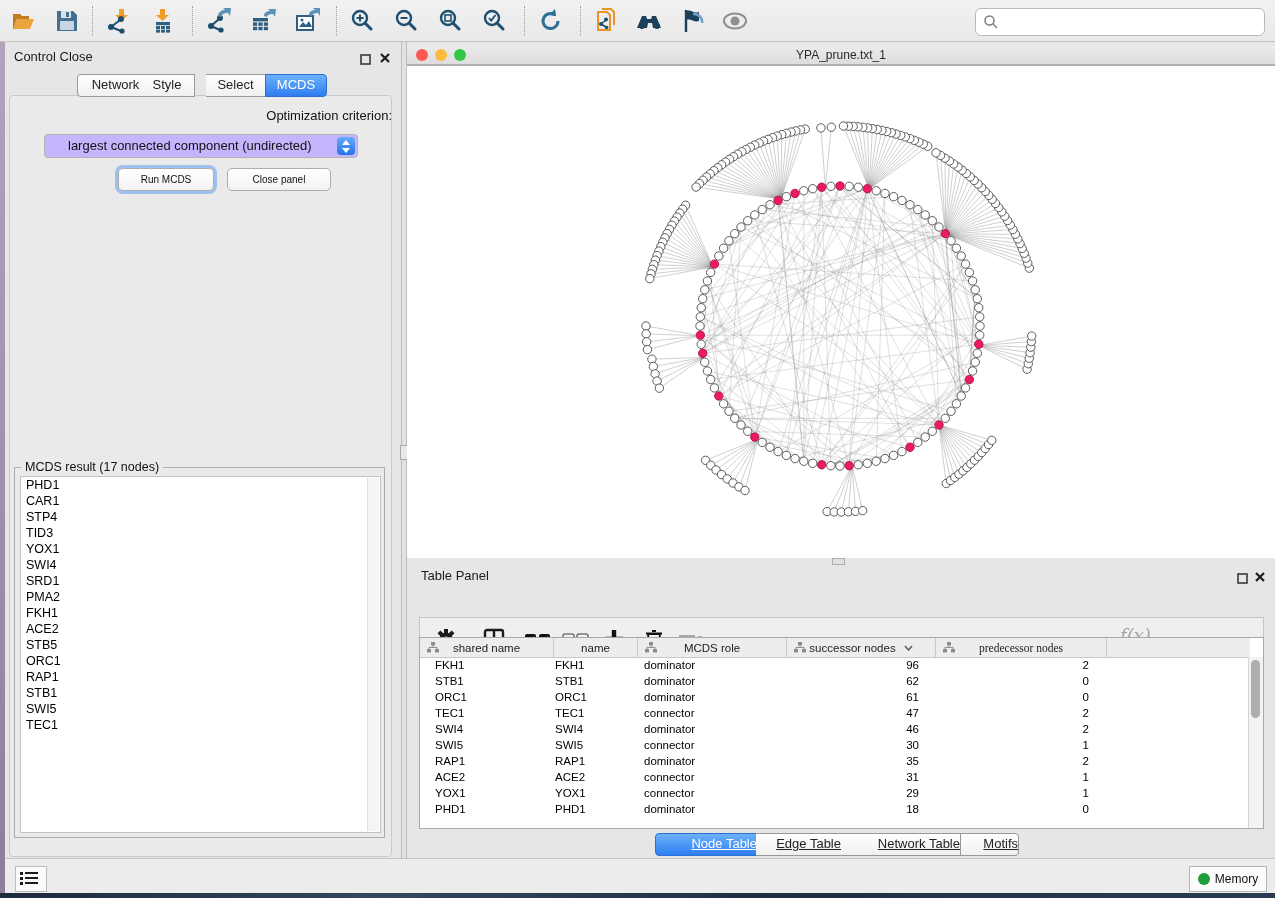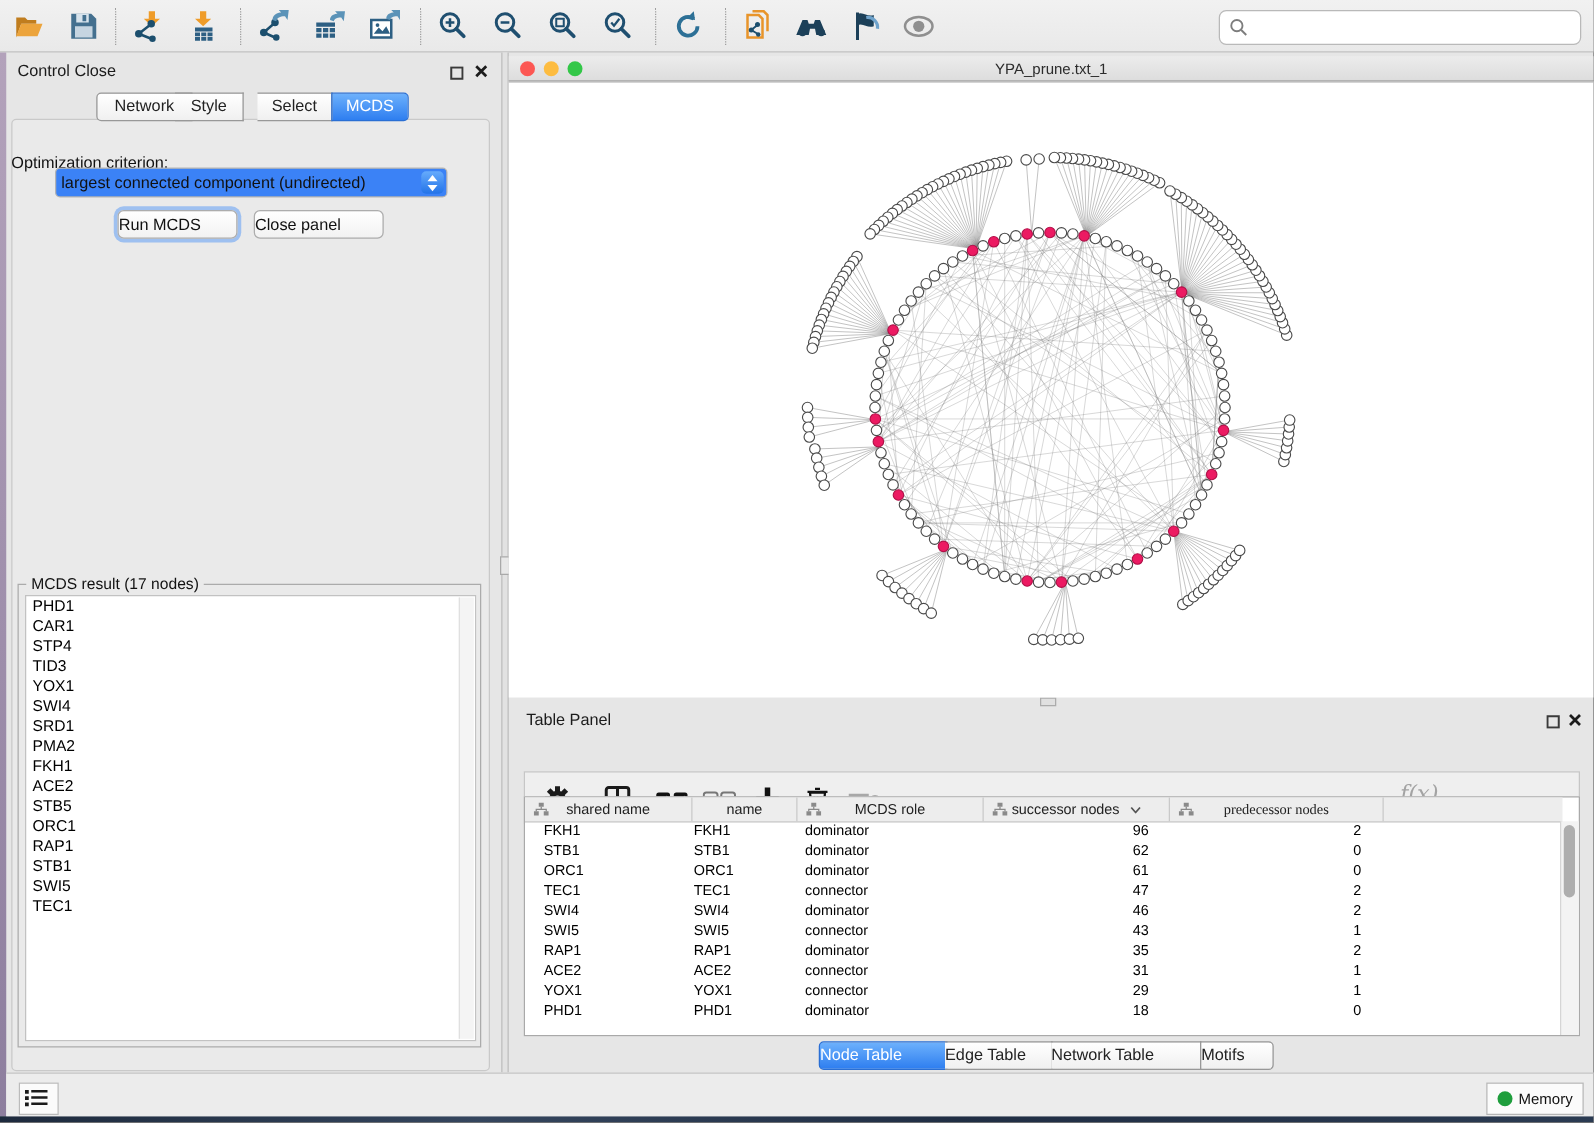--- a/index.html
+++ b/index.html
@@ -17,24 +17,24 @@
   #search-box svg{position:absolute;left:7px;top:5px;}
   #search-input{position:absolute;left:26px;top:2px;width:255px;height:20px;border:none;outline:none;font-size:12px;background:transparent;}
   
   .panel-title{font-size:13px;color:#1b1b1b;}
   .winbtn{position:absolute;cursor:pointer;}
   #cp-content{left:9px;top:95px;width:383px;height:762px;background:#eaeaea;border:1px solid #c9c9c9;border-radius:4px;}
   .seg{position:absolute;top:74px;height:21px;border:1px solid #989898;background:linear-gradient(#ffffff,#f0f0f0);
        font-size:13px;color:#222;text-align:center;line-height:19px;cursor:pointer;}
   .seg.sel{background:linear-gradient(#6db1fc,#2e7ef0);border-color:#2a6fd4;color:#fff;}
   .btn{border:1px solid #adadad;border-radius:5px;background:linear-gradient(#ffffff,#f2f2f2);
-       font-size:13px;color:#111;text-align:left;cursor:pointer;}
+       font-size:10px;color:#111;text-align:center;cursor:pointer;margin-left:24px;}
   #run-btn{box-shadow:0 0 0 3px rgba(106,164,244,.6);}
-  #criterion{left:44px;top:134px;width:314px;height:24px;background:#3b82f6;border:1px solid #b3b3b3;border-radius:4px;
-             font-size:13px;color:#111;line-height:22px;padding-left:4px;cursor:pointer;}
+  #criterion{left:44px;top:134px;width:314px;height:24px;background:#c4b5fd;border:1px solid #b3b3b3;border-radius:4px;
+             font-size:13px;color:#111;line-height:22px;padding-left:23px;cursor:pointer;}
   #crit-stepper{position:absolute;right:2px;top:2px;width:18px;height:18px;border-radius:4px;
                 background:linear-gradient(#66abfc,#2373e8);}
   #crit-stepper svg{position:absolute;left:3px;top:2px;}
   #mcds-group{left:14px;top:467px;width:371px;height:371px;border:1px solid #ababab;}
   #mcds-legend{position:absolute;top:-8px;left:6px;background:#eaeaea;padding:0 4px;font-size:12.5px;color:#111;}
   #mcds-list{position:absolute;left:5px;top:8px;width:359px;height:355px;background:#fff;border:1px solid #c2c2c2;overflow:hidden;}
   #mcds-list .li{height:16px;line-height:16px;font-size:12.5px;color:#000;padding-left:5px;}
   #mcds-scroll{position:absolute;right:1px;top:1px;width:11px;height:353px;background:#f4f4f4;border-left:1px solid #e0e0e0;}
   
   #vsplit{left:401px;top:42px;width:6px;height:816px;background:#e2e2e2;border-left:1px solid #bdbdbd;border-right:1px solid #bdbdbd;cursor:col-resize;}
@@ -57,21 +57,21 @@
   .hcell{position:relative;height:19px;border-right:1px solid #c9c9c9;font-size:11.5px;color:#222;
          display:flex;align-items:center;justify-content:center;cursor:pointer;}
   .hcell .tree{position:absolute;left:7px;top:4px;}
   .hcell .chev{margin-left:8px;}
   #nt-body{position:absolute;left:0;top:19px;width:830px;height:171px;overflow:hidden;}
   .trow{display:flex;height:16px;line-height:16px;font-size:11.5px;color:#000;cursor:default;}
   .tcell{overflow:hidden;white-space:nowrap;}
   #nt-scroll{position:absolute;right:0;top:19px;width:14px;height:171px;background:#f3f3f3;border-left:1px solid #d5d5d5;}
   #nt-thumb{position:absolute;left:2px;top:3px;width:9px;height:58px;border-radius:5px;background:#aeaeae;cursor:pointer;}
   .btab{position:absolute;top:833px;height:21px;border:1px solid #989898;background:linear-gradient(#ffffff,#f0f0f0);
-        font-size:13px;color:#222;text-align:left;line-height:19px;cursor:pointer;}
+        font-size:13px;color:#222;text-align:right;line-height:19px;cursor:pointer;text-decoration:underline;}
   .btab.sel{background:linear-gradient(#6db1fc,#2e7ef0);border-color:#2a6fd4;color:#fff;}
   
   #statusbar{left:5px;top:858px;width:1270px;height:35px;background:#ececec;border-top:1px solid #c3c3c3;}
   #menu-btn{position:absolute;left:10px;top:7px;width:30px;height:24px;background:#fbfbfb;border:1px solid #bbb;cursor:pointer;}
   #memory-btn{position:absolute;right:8px;top:7px;width:76px;height:24px;background:#fbfbfb;border:1px solid #b5b5b5;
               font-size:12px;color:#111;cursor:pointer;display:flex;align-items:center;justify-content:center;gap:5px;}
   #memory-dot{width:12px;height:12px;border-radius:50%;}
 </style>
 </head>
 <body>
@@ -244,21 +244,21 @@
         <path d="M2 2 L10 10 M10 2 L2 10" stroke="#1c1c1c" stroke-width="2.2"></path>
       </svg></div>
 
   <div class="abs" id="cp-content"></div>
 
   <div class="seg" style="left:77px;width:75px;border-radius:4px 0 0 4px">Network</div>
   <div class="seg" style="left:140px;width:54px;border-left:none">Style</div>
   <div class="seg" style="left:206px;width:59px;border-left:none">Select</div>
   <div class="seg sel" style="left:265px;width:60px;border-radius:0 4px 4px 0">MCDS</div>
 
-  <div class="abs" style="left:9px;top:122px;width:383px;text-align:left;font-size:13px;color:#111">Optimization criterion:</div>
+  <div class="abs" style="left:9px;top:108px;width:383px;text-align:right;font-size:13px;color:#111">Optimization criterion:</div>
 
   <div class="abs" id="criterion">
     <span>largest connected component (undirected)</span>
     <div id="crit-stepper">
       <svg width="12" height="15">
           <path d="M6 1 L10 6 H2 Z" fill="#fff"></path>
           <path d="M6 14 L2 9 h8 Z" fill="#fff"></path>
         </svg>
     </div>
   </div>
@@ -1018,21 +1018,21 @@
           <div class="tcell" style="width: 118px; padding-left: 15px;">SWI4</div>
           <div class="tcell" style="width: 81px; padding-left: 2px;">SWI4</div>
           <div class="tcell" style="width: 140px; padding-left: 8px;">dominator</div>
           <div class="tcell" style="width: 135px; text-align: right; padding-right: 13px;">46</div>
           <div class="tcell" style="width: 157px; text-align: right; padding-right: 13px;">2</div>
         </div>
         <div class="trow">
           <div class="tcell" style="width: 118px; padding-left: 15px;">SWI5</div>
           <div class="tcell" style="width: 81px; padding-left: 2px;">SWI5</div>
           <div class="tcell" style="width: 140px; padding-left: 8px;">connector</div>
-          <div class="tcell" style="width: 135px; text-align: right; padding-right: 13px;">43</div>
+          <div class="tcell" style="width: 135px; text-align: right; padding-right: 13px;">30</div>
           <div class="tcell" style="width: 157px; text-align: right; padding-right: 13px;">1</div>
         </div>
         <div class="trow">
           <div class="tcell" style="width: 118px; padding-left: 15px;">RAP1</div>
           <div class="tcell" style="width: 81px; padding-left: 2px;">RAP1</div>
           <div class="tcell" style="width: 140px; padding-left: 8px;">dominator</div>
           <div class="tcell" style="width: 135px; text-align: right; padding-right: 13px;">35</div>
           <div class="tcell" style="width: 157px; text-align: right; padding-right: 13px;">2</div>
         </div>
         <div class="trow">

